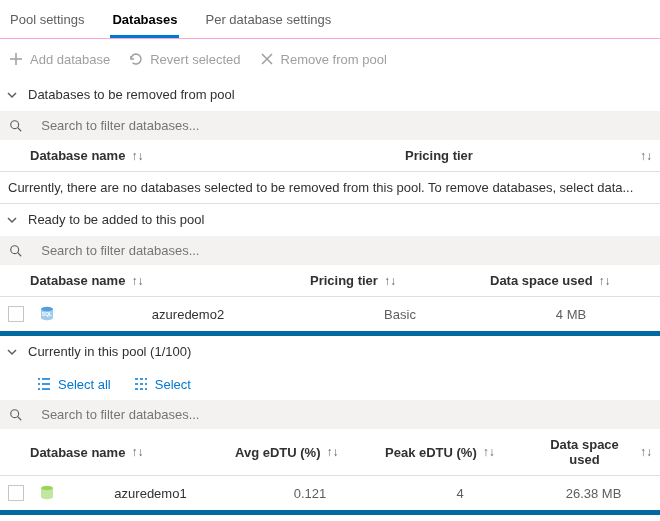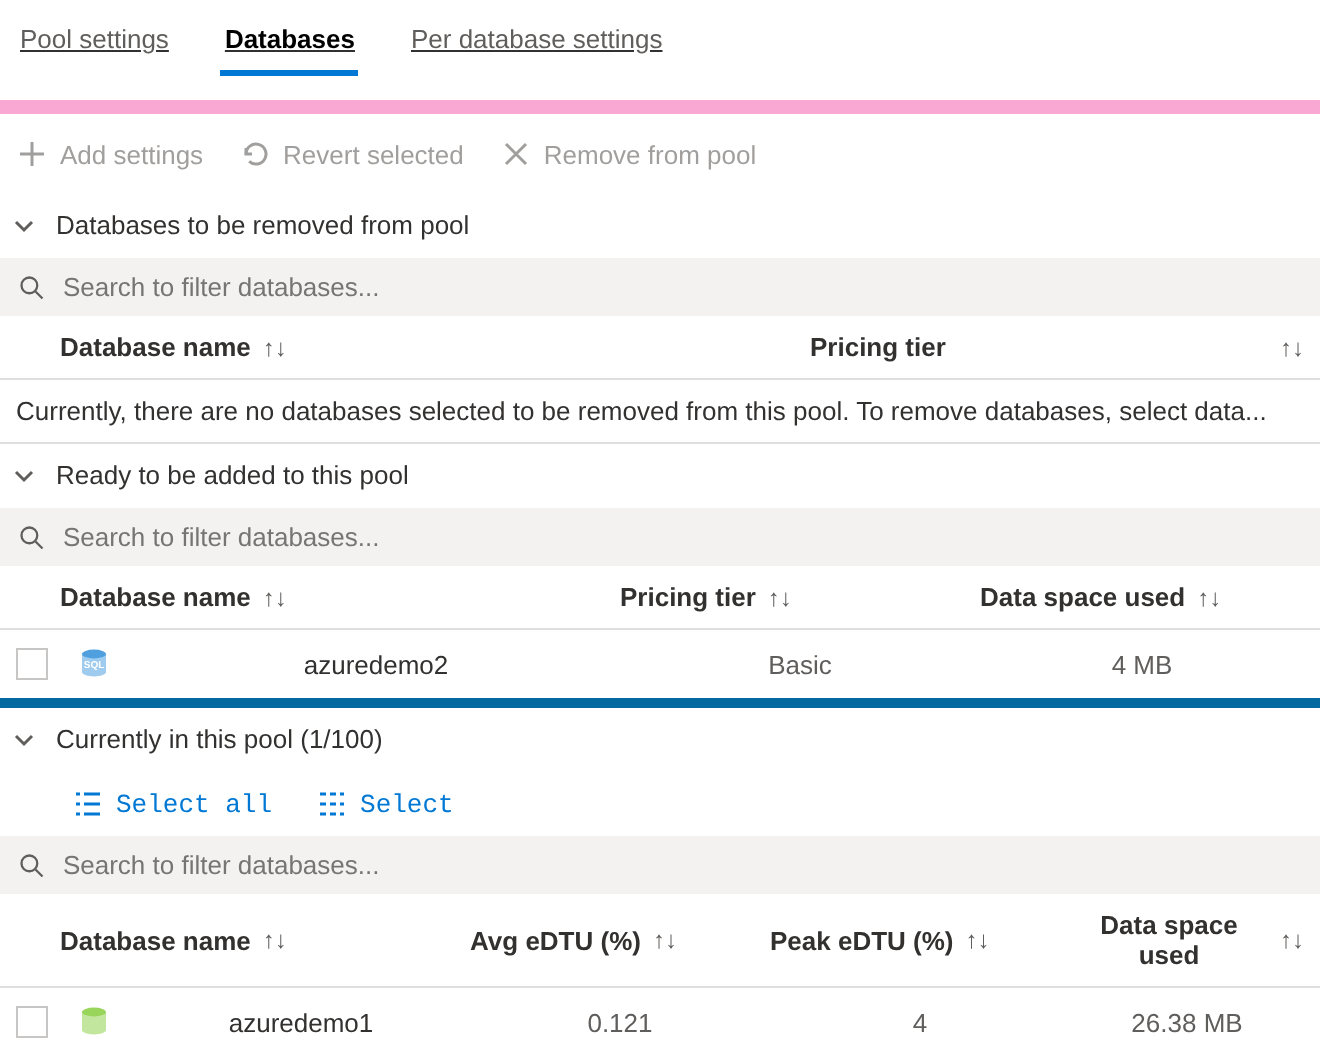--- a/index.html
+++ b/index.html
@@ -7,23 +7,22 @@
     margin: 0;
     font-family: "Segoe UI", Arial, sans-serif;
     font-size: 13px;
     color: #323130;
     background: #fff;
     width: 660px;
   }
   .tabs {
     display: flex;
     gap: 24px;
-    padding: 6px 8px 12px 8px;
-    border-bottom: 7px solid #f9a8d4;
-    text-decoration: underline;
+    padding: 6px 8px 0 8px;
+    border-bottom: 1px solid #f9a8d4;
   }
   .tab {
     padding: 6px 2px 8px 2px;
     cursor: pointer;
     color: #605e5c;
     border-bottom: 3px solid transparent;
   }
   .tab.active {
     color: #000;
     font-weight: 600;
@@ -51,21 +50,21 @@
   .section-hdr {
     display: flex;
     align-items: flex-start;
     gap: 8px;
     padding: 8px 4px;
     color: #323130;
   }
   .search-row {
     display: flex;
     align-items: center;
-    gap: 6px;
+    gap: 16px;
     padding: 6px 8px;
     background: #f3f2f1;
     color: #605e5c;
   }
   .search-row input {
     border: none;
     background: transparent;
     font-size: 13px;
     color: #323130;
     width: 100%;
@@ -116,41 +115,40 @@
     display: flex;
     gap: 22px;
     padding: 8px 8px 8px 36px;
     color: #0078d4;
   }
   .action-link {
     display: flex;
     align-items: center;
     gap: 6px;
     cursor: pointer;
-    font-family: Liberation Mono, monospace;
   }
   .col { overflow: hidden; text-align: center; }
 </style>
 </head>
 <body>
 
 <div class="tabs">
   <div class="tab">Pool settings</div>
   <div class="tab active">Databases</div>
   <div class="tab">Per database settings</div>
 </div>
 
 <div class="toolbar">
   <div class="toolbar-btn">
     <span class="icon">
       <svg viewBox="0 0 16 16" width="16" height="16">
           <path d="M7.25 2h1.5v5.25H14v1.5H8.75V14h-1.5V8.75H2v-1.5h5.25z" fill="#a19f9d"></path>
         </svg>
     </span>
-    <span>Add settings</span>
+    <span>Add database</span>
   </div>
   <div class="toolbar-btn">
     <span class="icon">
       <svg viewBox="0 0 16 16" width="16" height="16">
           <path d="M3 8a5 5 0 1 1 1.6 3.7" stroke="#a19f9d" stroke-width="1.5" fill="none"></path>
           <path d="M3 5v3h3" stroke="#a19f9d" stroke-width="1.5" fill="none"></path>
         </svg>
     </span>
     <span>Revert selected</span>
   </div>

